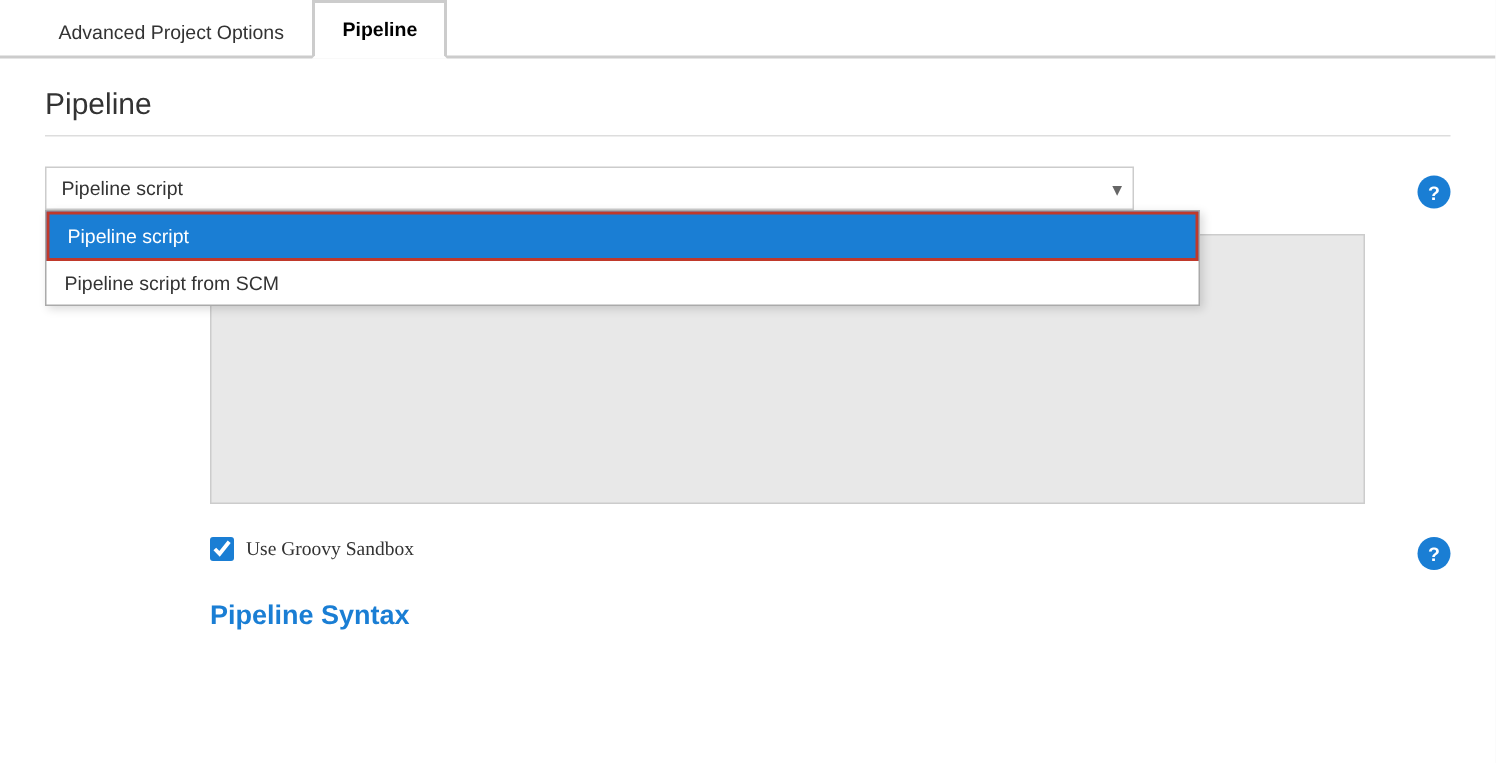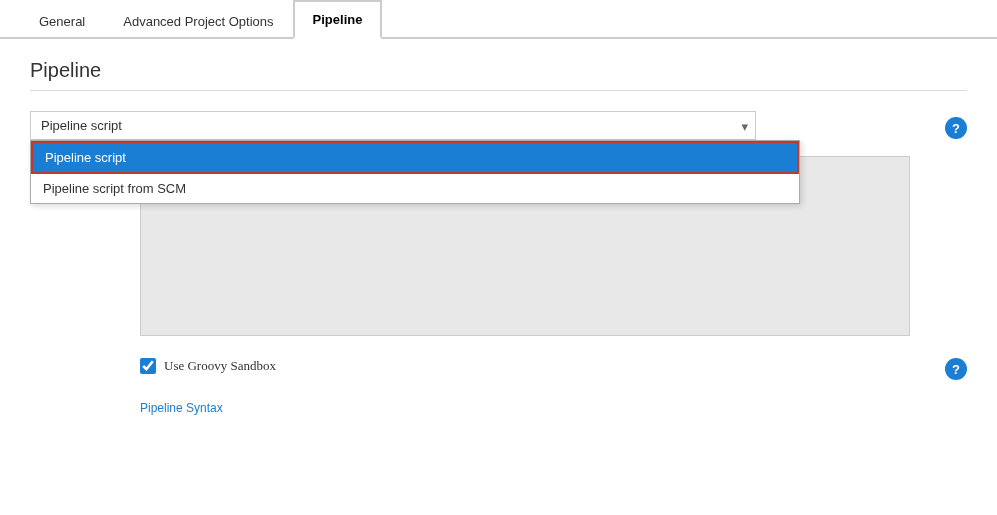--- a/index.html
+++ b/index.html
@@ -202,34 +202,33 @@
     }
 
     .checkbox-spacer {
       flex: 1;
     }
 
     
     .pipeline-syntax-link {
       color: #1a7ed4;
       text-decoration: none;
-      font-size: 12px;
-      font-weight: normal;
+      font-size: 18px;
+      font-weight: bold;
       margin-left: 110px;
       display: inline-block;
       cursor: pointer;
     }
   </style>
 </head>
 <body>
 
 <div class="page-container">
 
   <div class="tabs-bar">
-    <div class="tab">General</div>
     <div class="tab">Advanced Project Options</div>
     <div class="tab active">Pipeline</div>
   </div>
 
   <div class="main-content">
 
     
     <h2 class="page-title">Pipeline</h2>
 
     

